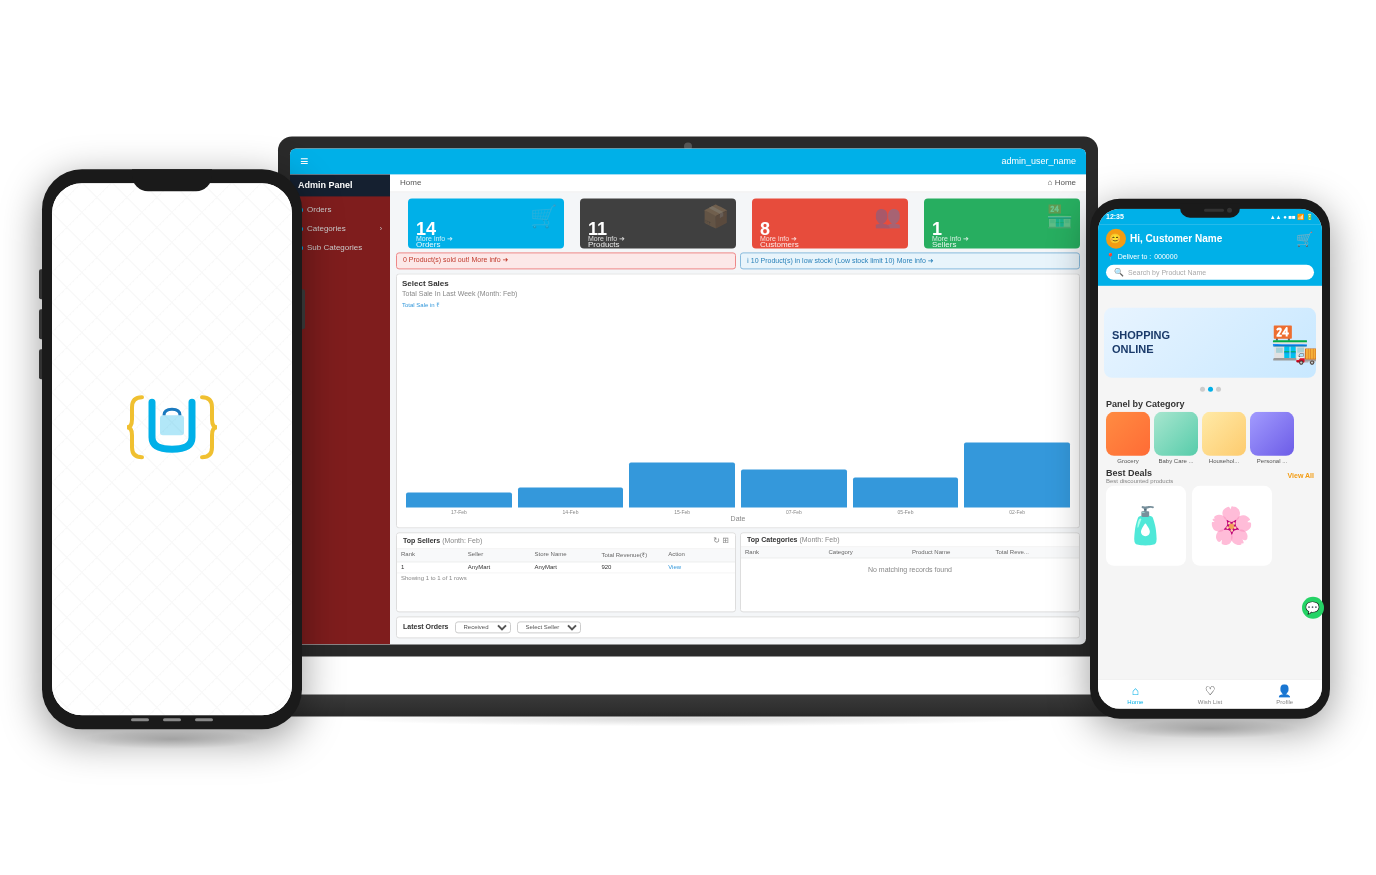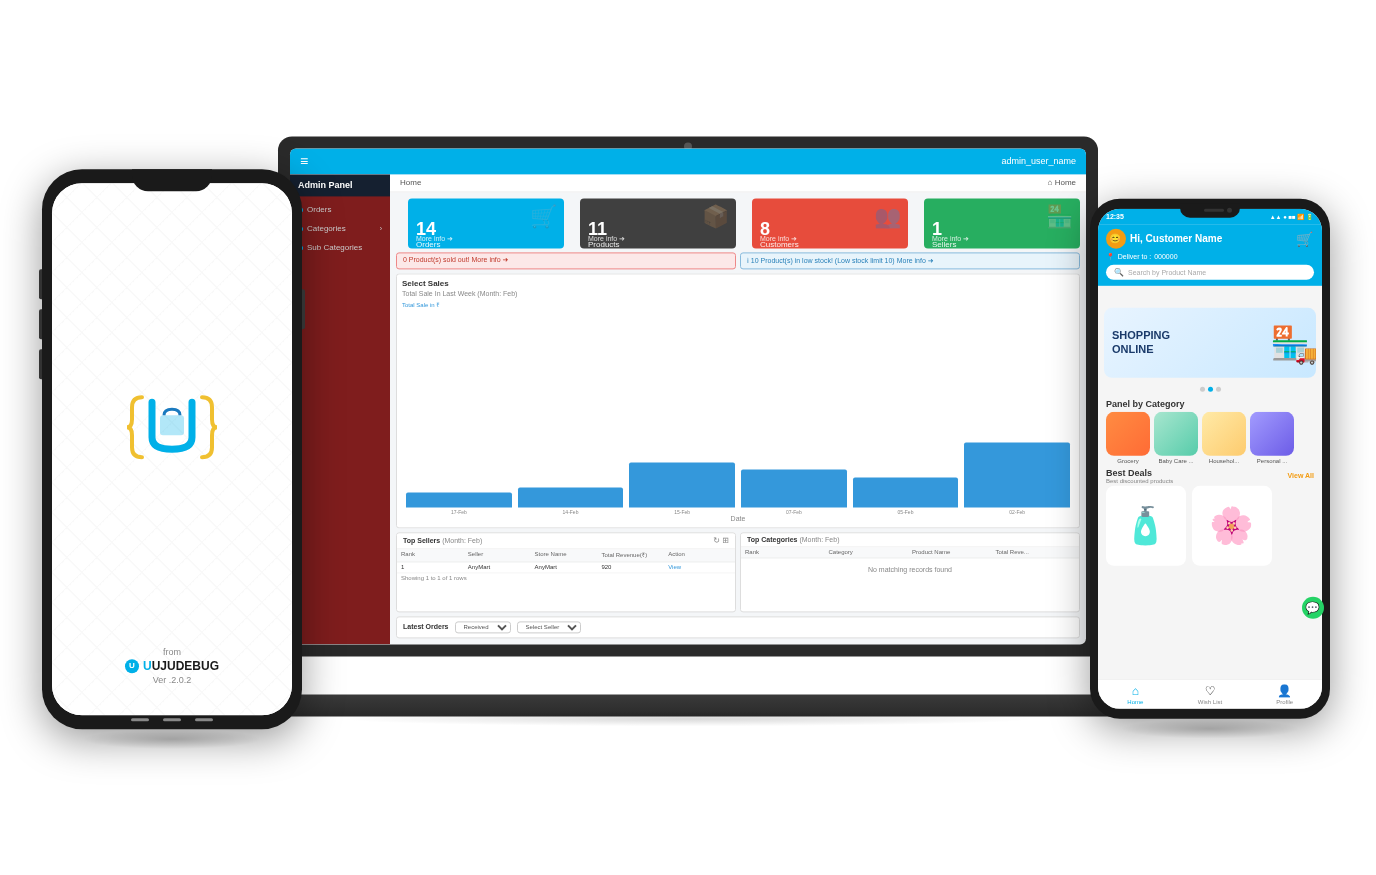--- a/index.html
+++ b/index.html
@@ -1149,30 +1149,20 @@
 
               <path d="M80,20 Q90,20 90,30 L90,42 Q90,50 95,50 Q90,50 90,58 L90,70 Q90,80 80,80" stroke="#f0c030" stroke-width="4" fill="none" stroke-linecap="round"></path>
 
               <path d="M30,25 L30,60 Q30,72 50,72 Q70,72 70,60 L70,25" stroke="#00b0e8" stroke-width="7" fill="none" stroke-linecap="round"></path>
 
               <rect x="38" y="38" width="24" height="20" rx="3" fill="#00b0e8" opacity="0.3"></rect>
               <path d="M42,38 Q42,32 50,32 Q58,32 58,38" stroke="#1a7abf" stroke-width="3" fill="none"></path>
             </svg>
           </div>
 
-          <div class="splash-footer">
-            <div class="splash-from">from</div>
-            <div class="splash-brand">
-              <span style="width:14px;height:14px;background:#00b0e8;border-radius:50%;display:flex;align-items:center;justify-content:center;font-size:8px;color:white;font-weight:bold;">U</span>
-              <span class="splash-brand-name">
-                <span class="brand-u">U</span><span class="brand-judebug">UJUDEBUG</span>
-              </span>
-            </div>
-            <div class="splash-version">Ver .2.0.2</div>
-          </div>
         </div>
       </div>
       <div class="phone-bottom-bar">
         <div class="bottom-bar-dot"></div>
         <div class="bottom-bar-dot"></div>
         <div class="bottom-bar-dot"></div>
       </div>
     </div>
     <div class="shadow-bottom"></div>
   </div>

